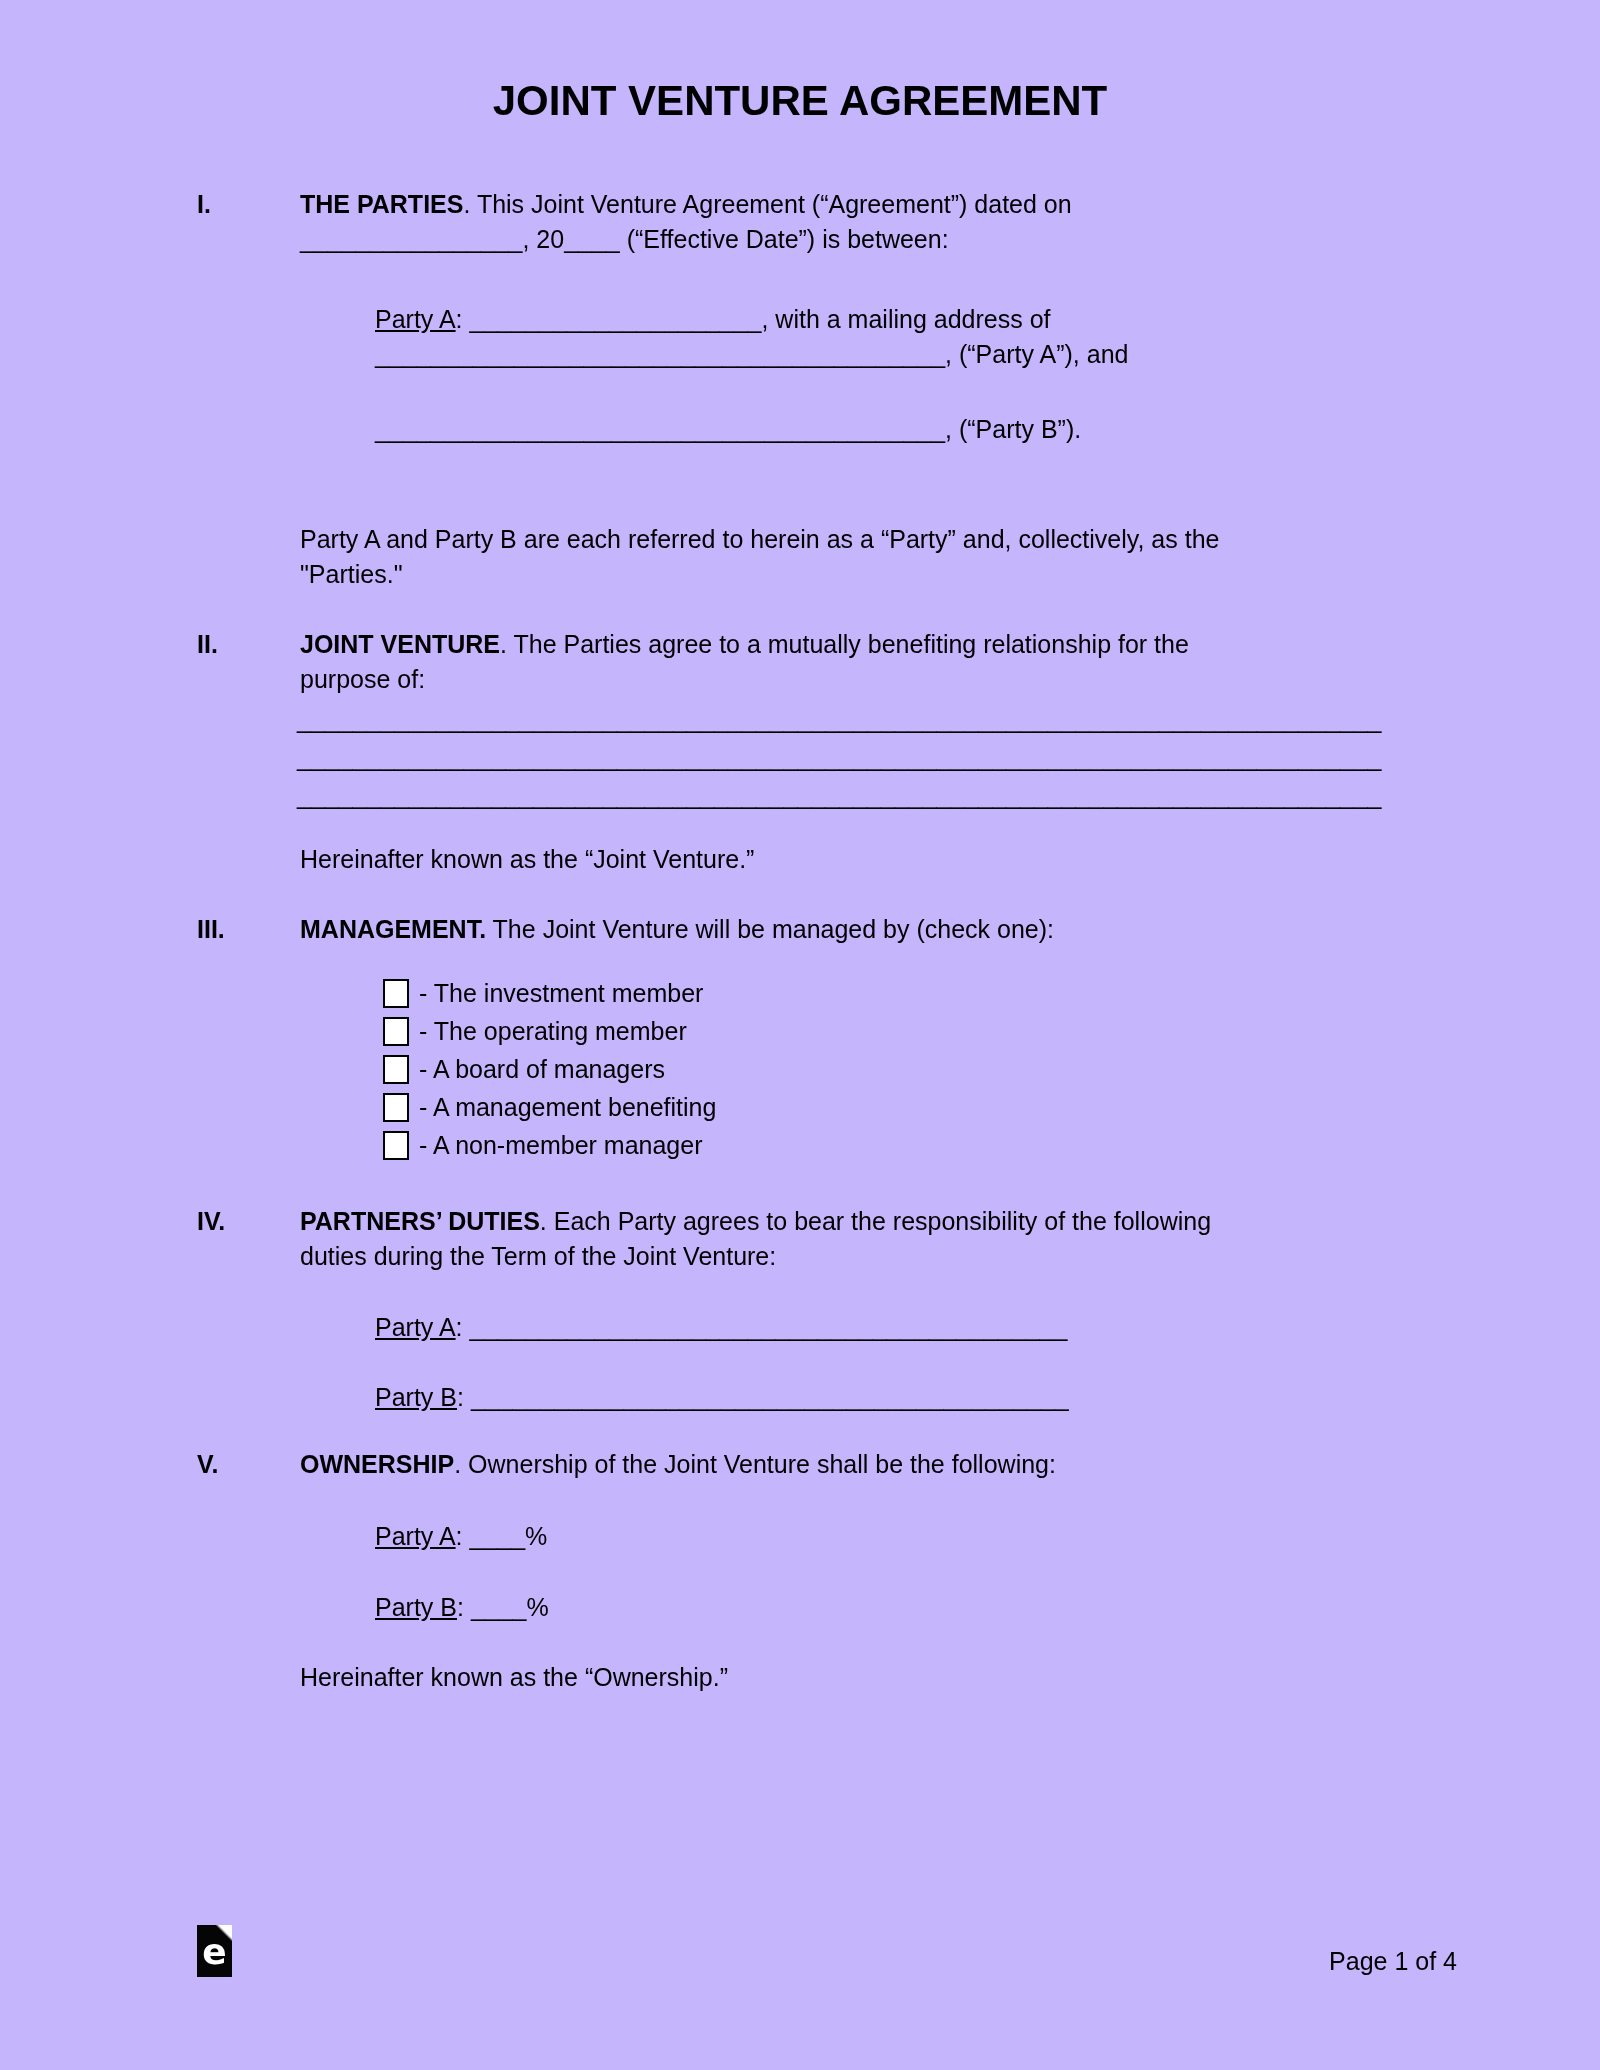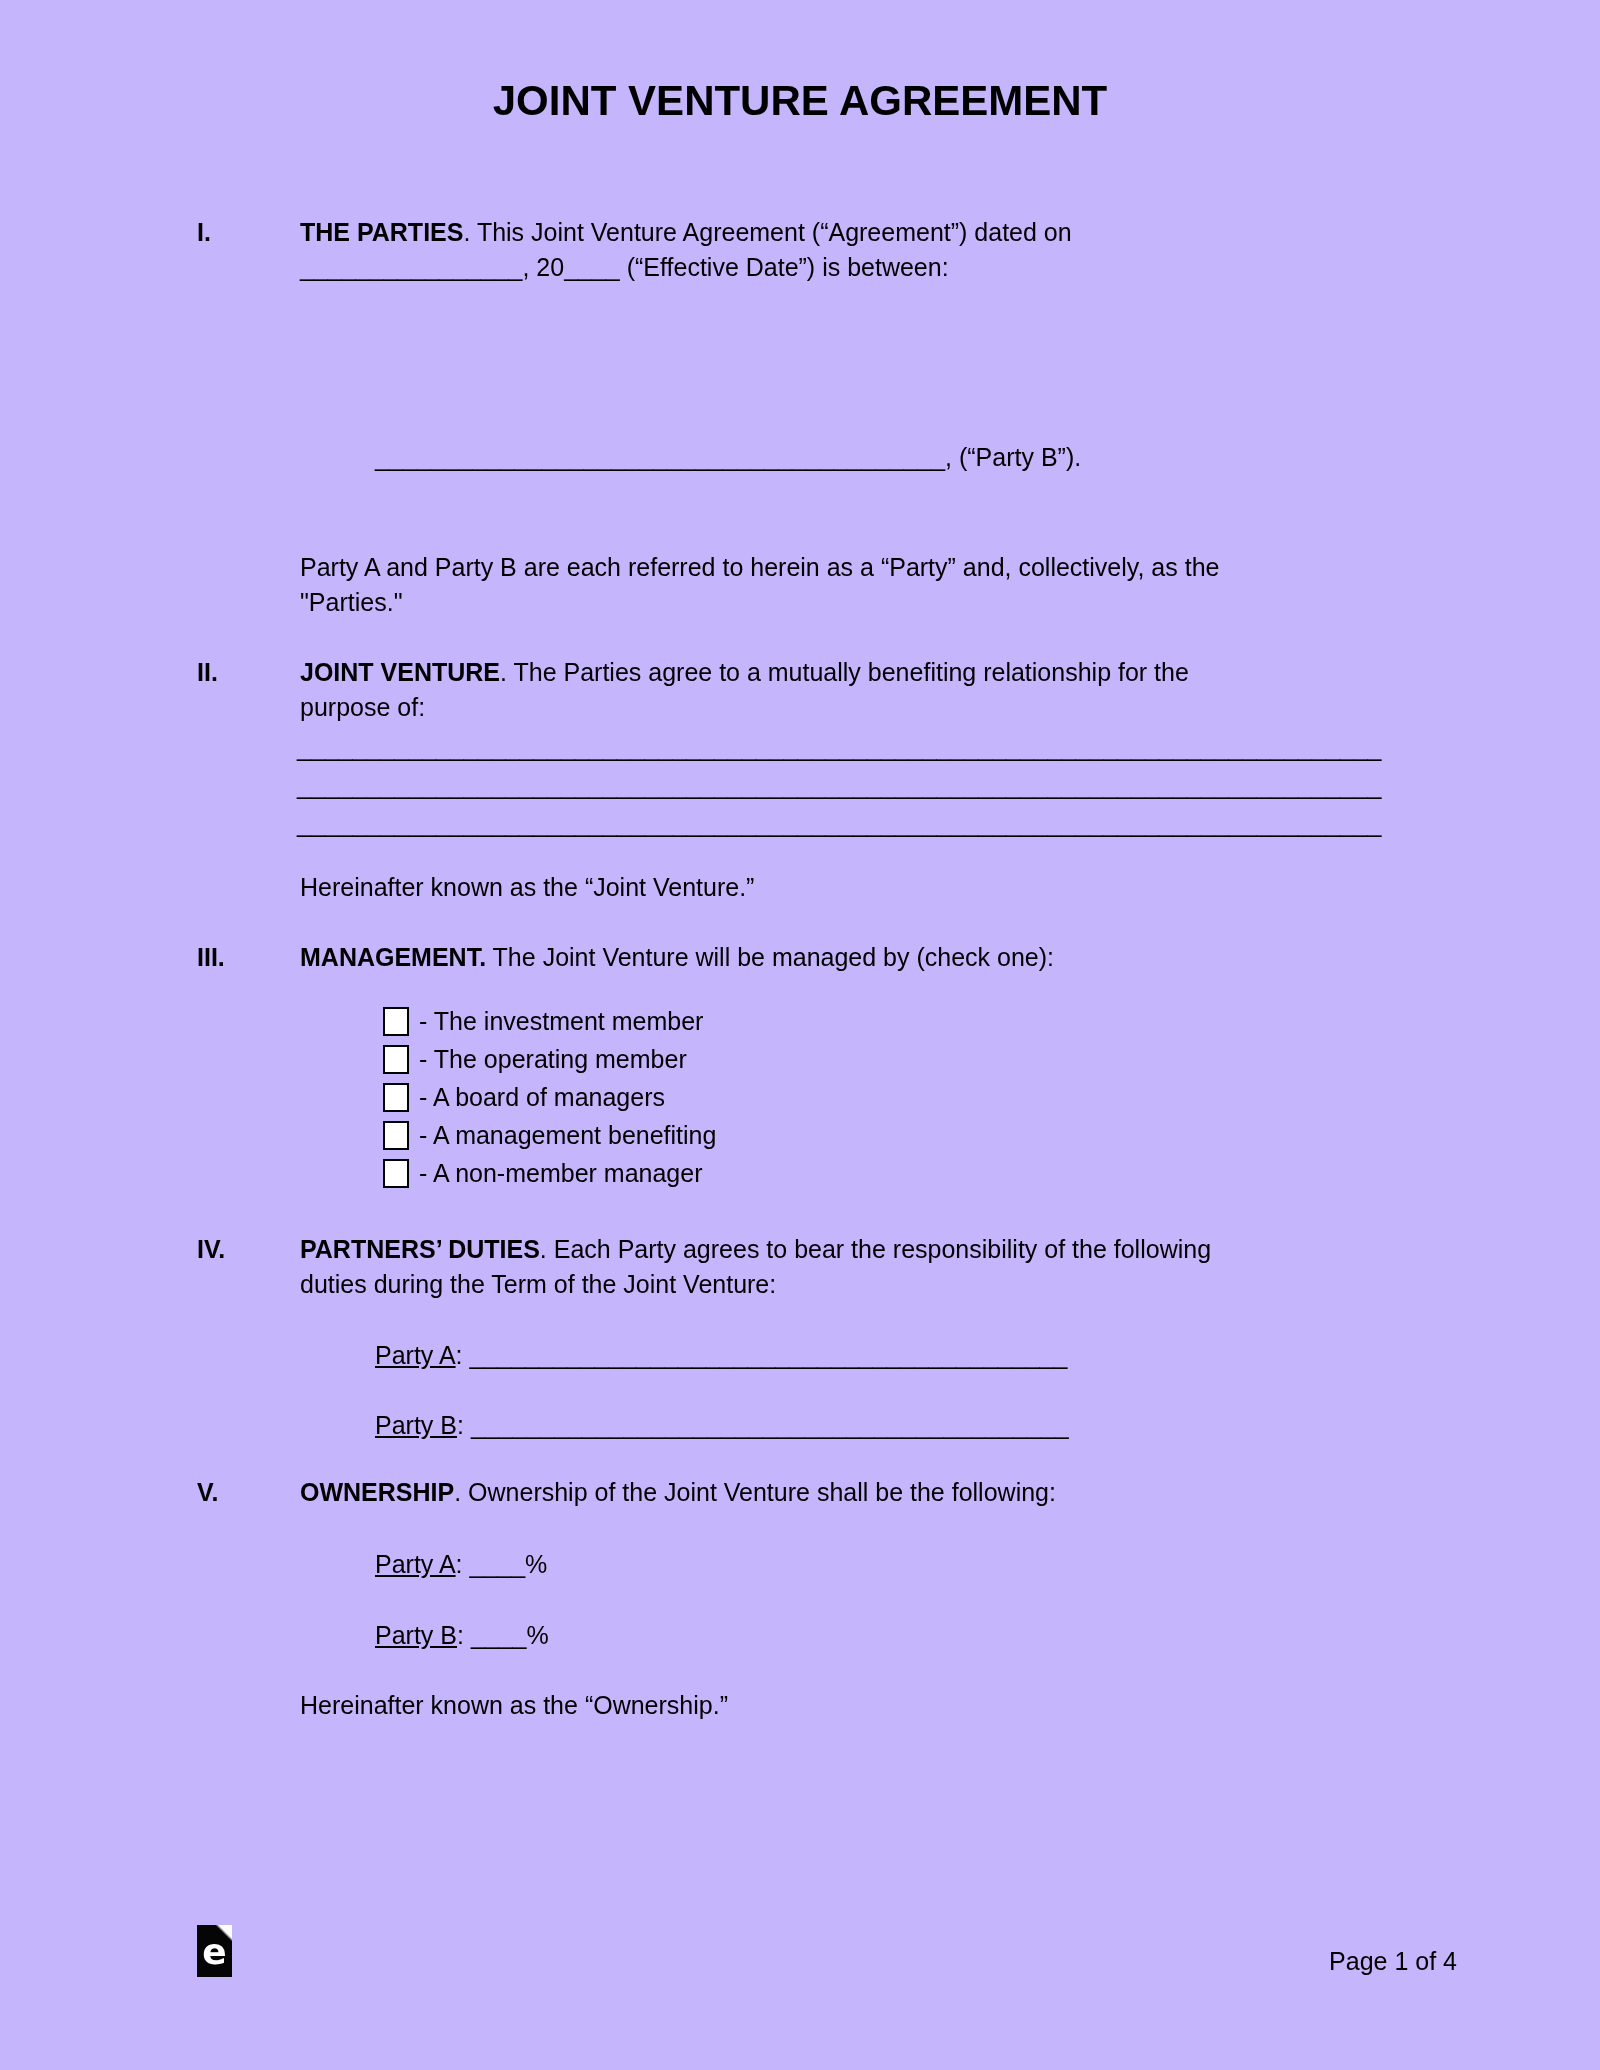--- a/index.html
+++ b/index.html
@@ -18,21 +18,21 @@
     position: absolute;
     top: 76px;
     left: 0;
     width: 100%;
     margin: 0;
     text-align: center;
     font-size: 42px;
     line-height: 50px;
     font-weight: 700;
   }
-  .block { position: absolute; left: 197px; white-space: nowrap; margin-top: 28px; }
+  .block { position: absolute; left: 197px; white-space: nowrap; }
   .num { display: inline-block; width: 103px; font-weight: 700; }
   .b { font-weight: 700; }
   .u { text-decoration: underline; }
   .indent { margin-left: 103px; }
   .blanks { line-height: 38px; }
   .opt { display: flex; align-items: center; height: 38px; }
   .cb {
     width: 22px; height: 25px;
     border: 2px solid #000;
     margin-right: 10px;
@@ -62,20 +62,24 @@
 
 <div class="page">
 
   <h1 class="title">JOINT VENTURE AGREEMENT</h1>
 
   <div class="block" style="top:187px">
     <div><span class="num">I.</span><span class="b">THE PARTIES</span><span>. This Joint Venture Agreement (“Agreement”) dated on</span></div>
     <div class="indent">________________, 20____ (“Effective Date”) is between:</div>
   </div>
 
+  <div class="block" style="top:302px;left:375px">
+    <div><span class="u">Party A</span><span>: _____________________, with a mailing address of</span></div>
+    <div>_________________________________________, (“Party A”), and</div>
+  </div>
 
   <div class="block" style="top:412px;left:375px">
     <div>_________________________________________, (“Party B”).</div>
   </div>
 
   <div class="block" style="top:522px;left:300px">
     <div>Party A and Party B are each referred to herein as a “Party” and, collectively, as the</div>
     <div>"Parties."</div>
   </div>
 

